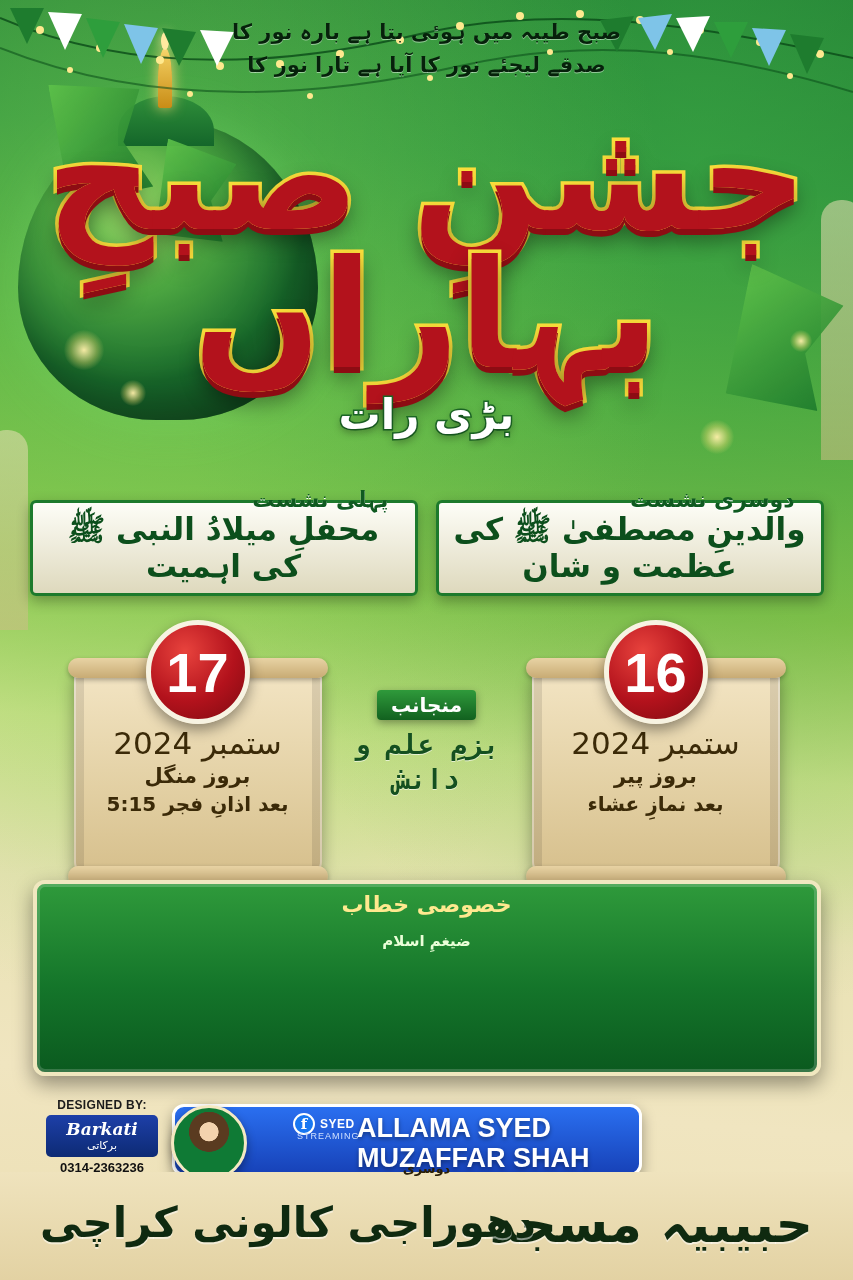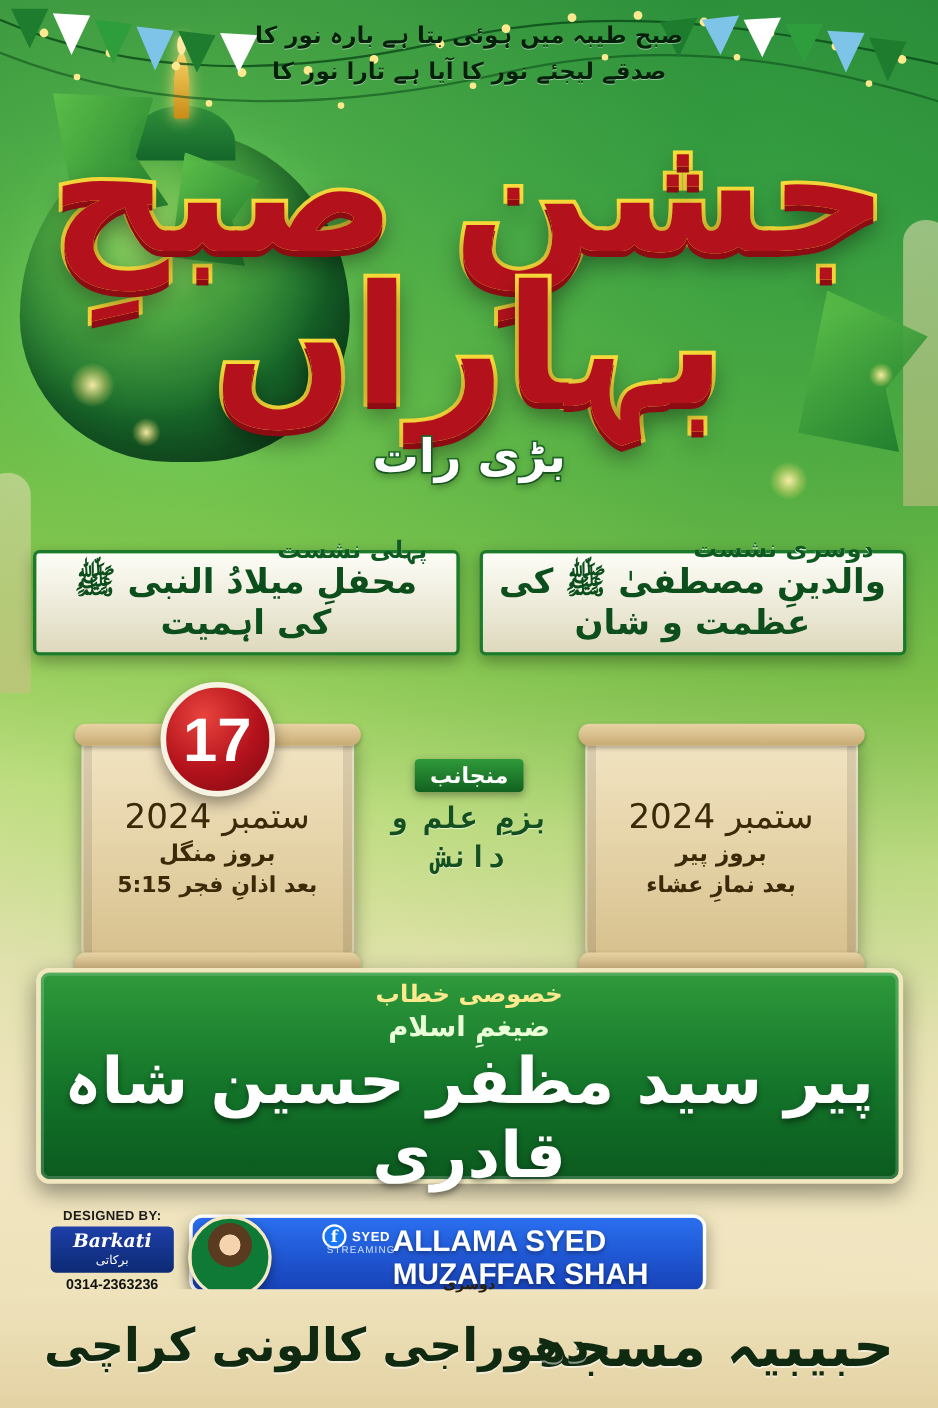--- a/index.html
+++ b/index.html
@@ -213,21 +213,21 @@
     box-shadow: 0 8px 20px rgba(0,0,0,.4), inset 0 0 0 3px rgba(255,255,255,.18);
     text-align: center; direction: rtl;
     padding-top: 8px;
   }
   .speaker-kicker {
     font-family: "DejaVu Sans", sans-serif;
     font-size: 22px; font-weight: 700; color: #ffe98f;
   }
   .speaker-title {
     font-family: "DejaVu Sans", sans-serif;
-    font-size: 25px; font-weight: 700; color: #eaffd8; margin-top: 2px;
+    font-size: 15px; font-weight: 700; color: #eaffd8; margin-top: 15px;
   }
   .speaker-name {
     font-family: "DejaVu Sans", sans-serif;
     font-size: 58px; font-weight: 700; color: #fff;
     line-height: 1.15; margin-top: 2px;
     text-shadow: 0 3px 6px rgba(0,0,0,.45);
   }
 
   
   .designer {
@@ -403,20 +403,21 @@
     </div>
     <div class="session">
       <div class="session-label">پہلی نشست</div>
       <div class="session-text">محفلِ میلادُ النبی ﷺ کی اہمیت</div>
     </div>
   </div>
 
   <div class="dates">
 
     <div class="scroll-card">
+      <div class="day-badge">16</div>
       <div class="scroll-inner">
         <div class="month">ستمبر 2024</div>
         <div class="weekday">بروز پیر</div>
         <div class="time">بعد نمازِ عشاء</div>
       </div>
     </div>
 
     <div class="mid-banner">
       <div class="mid-tag">منجانب</div>
       <div class="mid-text">بزمِ علم و دانش</div>
@@ -429,21 +430,20 @@
         <div class="weekday">بروز منگل</div>
         <div class="time">بعد اذانِ فجر 5:15</div>
       </div>
     </div>
 
   </div>
 
   <div class="speaker-panel">
     <div class="speaker-kicker">خصوصی خطاب</div>
     <div class="speaker-title">ضیغمِ اسلام</div>
-    <div class="speaker-name">پیر سید مظفر حسین شاہ قادری</div>
   </div>
 
   <div class="designer">
     <div class="designer-head">DESIGNED BY:</div>
     <div class="designer-logo">
       <b>Barkati</b>
       <span>برکاتی</span>
     </div>
     <div class="designer-phone">0314-2363236</div>
     <div class="designer-phone ghost">0314-2363236</div>

